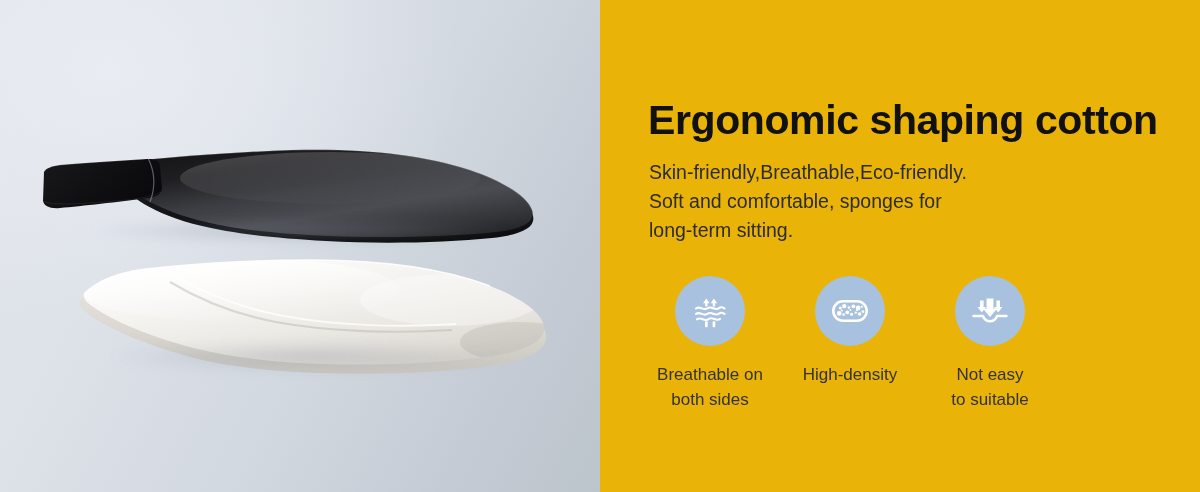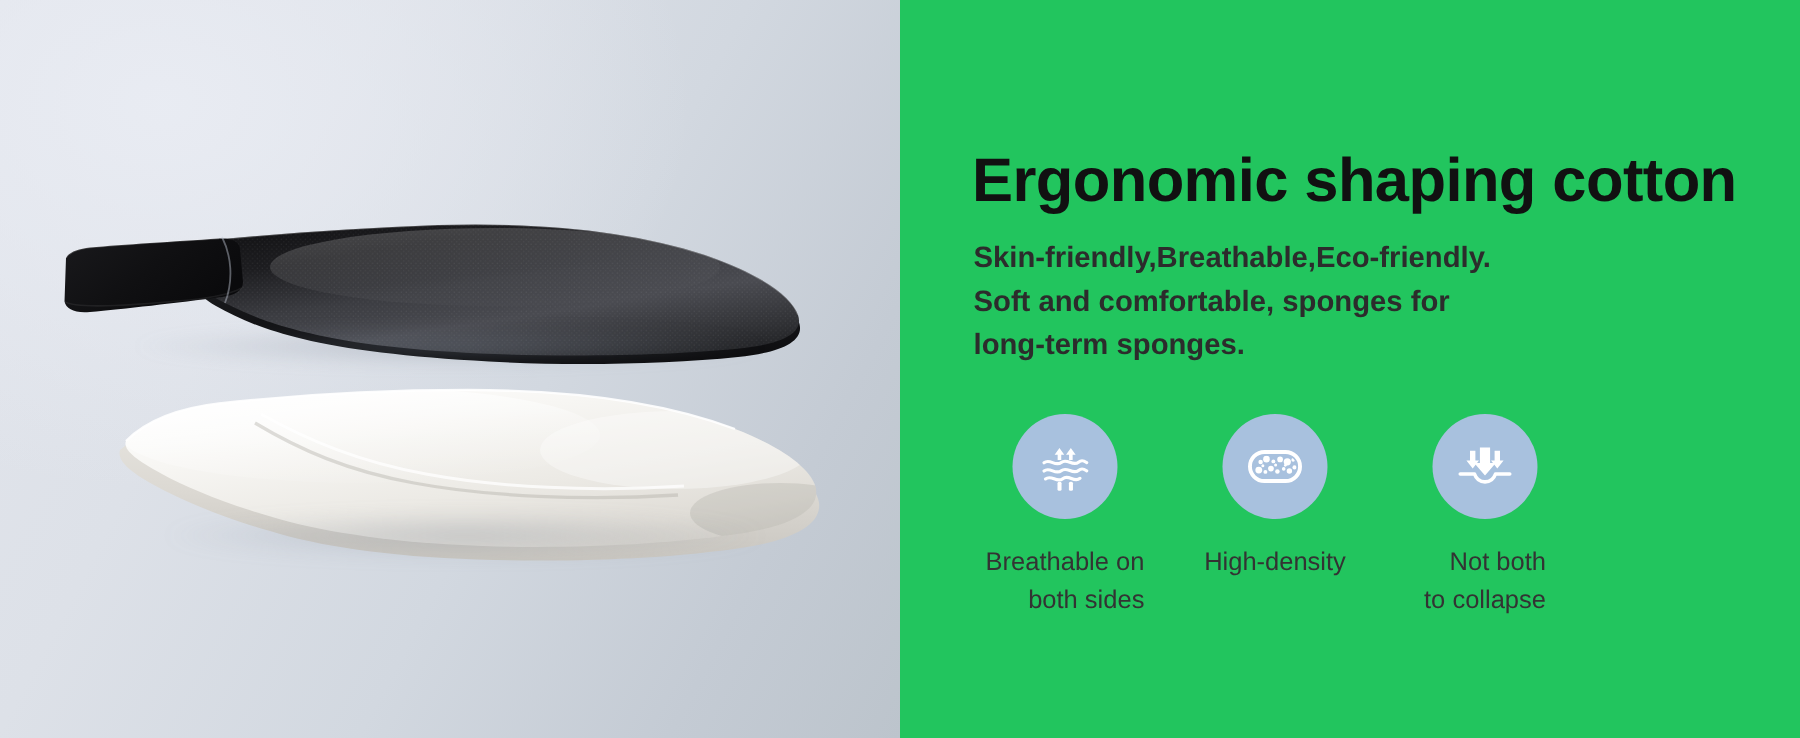--- a/index.html
+++ b/index.html
@@ -74,21 +74,21 @@
     filter: blur(6px);
   }
 
   .cushion-black svg, .cushion-white svg { display: block; }
 
   
   .copy-panel {
     position: relative;
     flex: 1 1 auto;
     height: 492px;
-    background: #22c55e;
+    background: #eab308;
     padding: 0;
   }
 
   .headline {
     position: absolute;
     left: 48px;
     top: 96px;
     margin: 0;
     font-size: 41px;
     line-height: 48px;
@@ -99,21 +99,21 @@
   }
 
   .subcopy {
     position: absolute;
     left: 49px;
     top: 158px;
     width: 430px;
     margin: 0;
     font-size: 19.5px;
     line-height: 29px;
-    font-weight: 700;
+    font-weight: 400;
     color: #2c2c2c;
   }
   .subcopy .line { display: block; white-space: nowrap; }
 
   
   .features {
     position: absolute;
     left: 40px;
     top: 276px;
     width: 420px;
@@ -138,21 +138,21 @@
   .feature-badge svg { display: block; }
 
   .feature-caption {
     margin-top: 16px;
     font-size: 17px;
     line-height: 25px;
     color: #333333;
     text-align: center;
     font-weight: 400;
   }
-  .feature-caption .cline { display: block; white-space: nowrap; text-align: right; }
+  .feature-caption .cline { display: block; white-space: nowrap; }
 </style>
 </head>
 <body>
 
 <div class="banner">
 
   <div class="photo-panel">
     <div class="photo-stage">
 
       <div class="cushion-black">
@@ -279,21 +279,21 @@
     </div>
   </div>
 
   <div class="copy-panel">
 
     <h1 class="headline">Ergonomic shaping cotton</h1>
 
     <p class="subcopy">
       <span class="line">Skin-friendly,Breathable,Eco-friendly.</span>
       <span class="line">Soft and comfortable, sponges for</span>
-      <span class="line">long-term sponges.</span>
+      <span class="line">long-term sitting.</span>
     </p>
 
     <div class="features">
 
       <div class="feature">
         <div class="feature-badge">
           <span>
             <svg width="42" height="42" viewBox="0 0 42 42">
               <g fill="none" stroke="#ffffff" stroke-width="2.1" stroke-linecap="round">
                 <path d="M7,18.5 C11,15.3 14.5,21.5 18.5,18.3 C22.5,15.1 26,21.3 30,18.1 C32.4,16.2 34,17.4 35.5,18.4"></path>
@@ -362,20 +362,20 @@
                 <path d="M17.6,8.4 L24.4,8.4 L24.4,18.6 L28.2,18.6 L21.0,27.0 L13.8,18.6 L17.6,18.6 Z"></path>
 
                 <path d="M27.4,10.5 L31.0,10.5 L31.0,17.0 L33.4,17.0 L29.2,22.4 L25.0,17.0 L27.4,17.0 Z"></path>
               </g>
 
               <path d="M4.5,26.0 L14.0,26.0 C16.4,33.0 25.6,33.0 28.0,26.0 L37.5,26.0" fill="none" stroke="#ffffff" stroke-width="2.4" stroke-linecap="round" stroke-linejoin="round"></path>
             </svg>
           </span>
         </div>
         <div class="feature-caption">
-          <span class="cline">Not both</span>
-          <span class="cline">to collapse</span>
+          <span class="cline">Not easy</span>
+          <span class="cline">to suitable</span>
         </div>
       </div>
 
     </div>
   </div>
 </div>
 
 </body></html>

